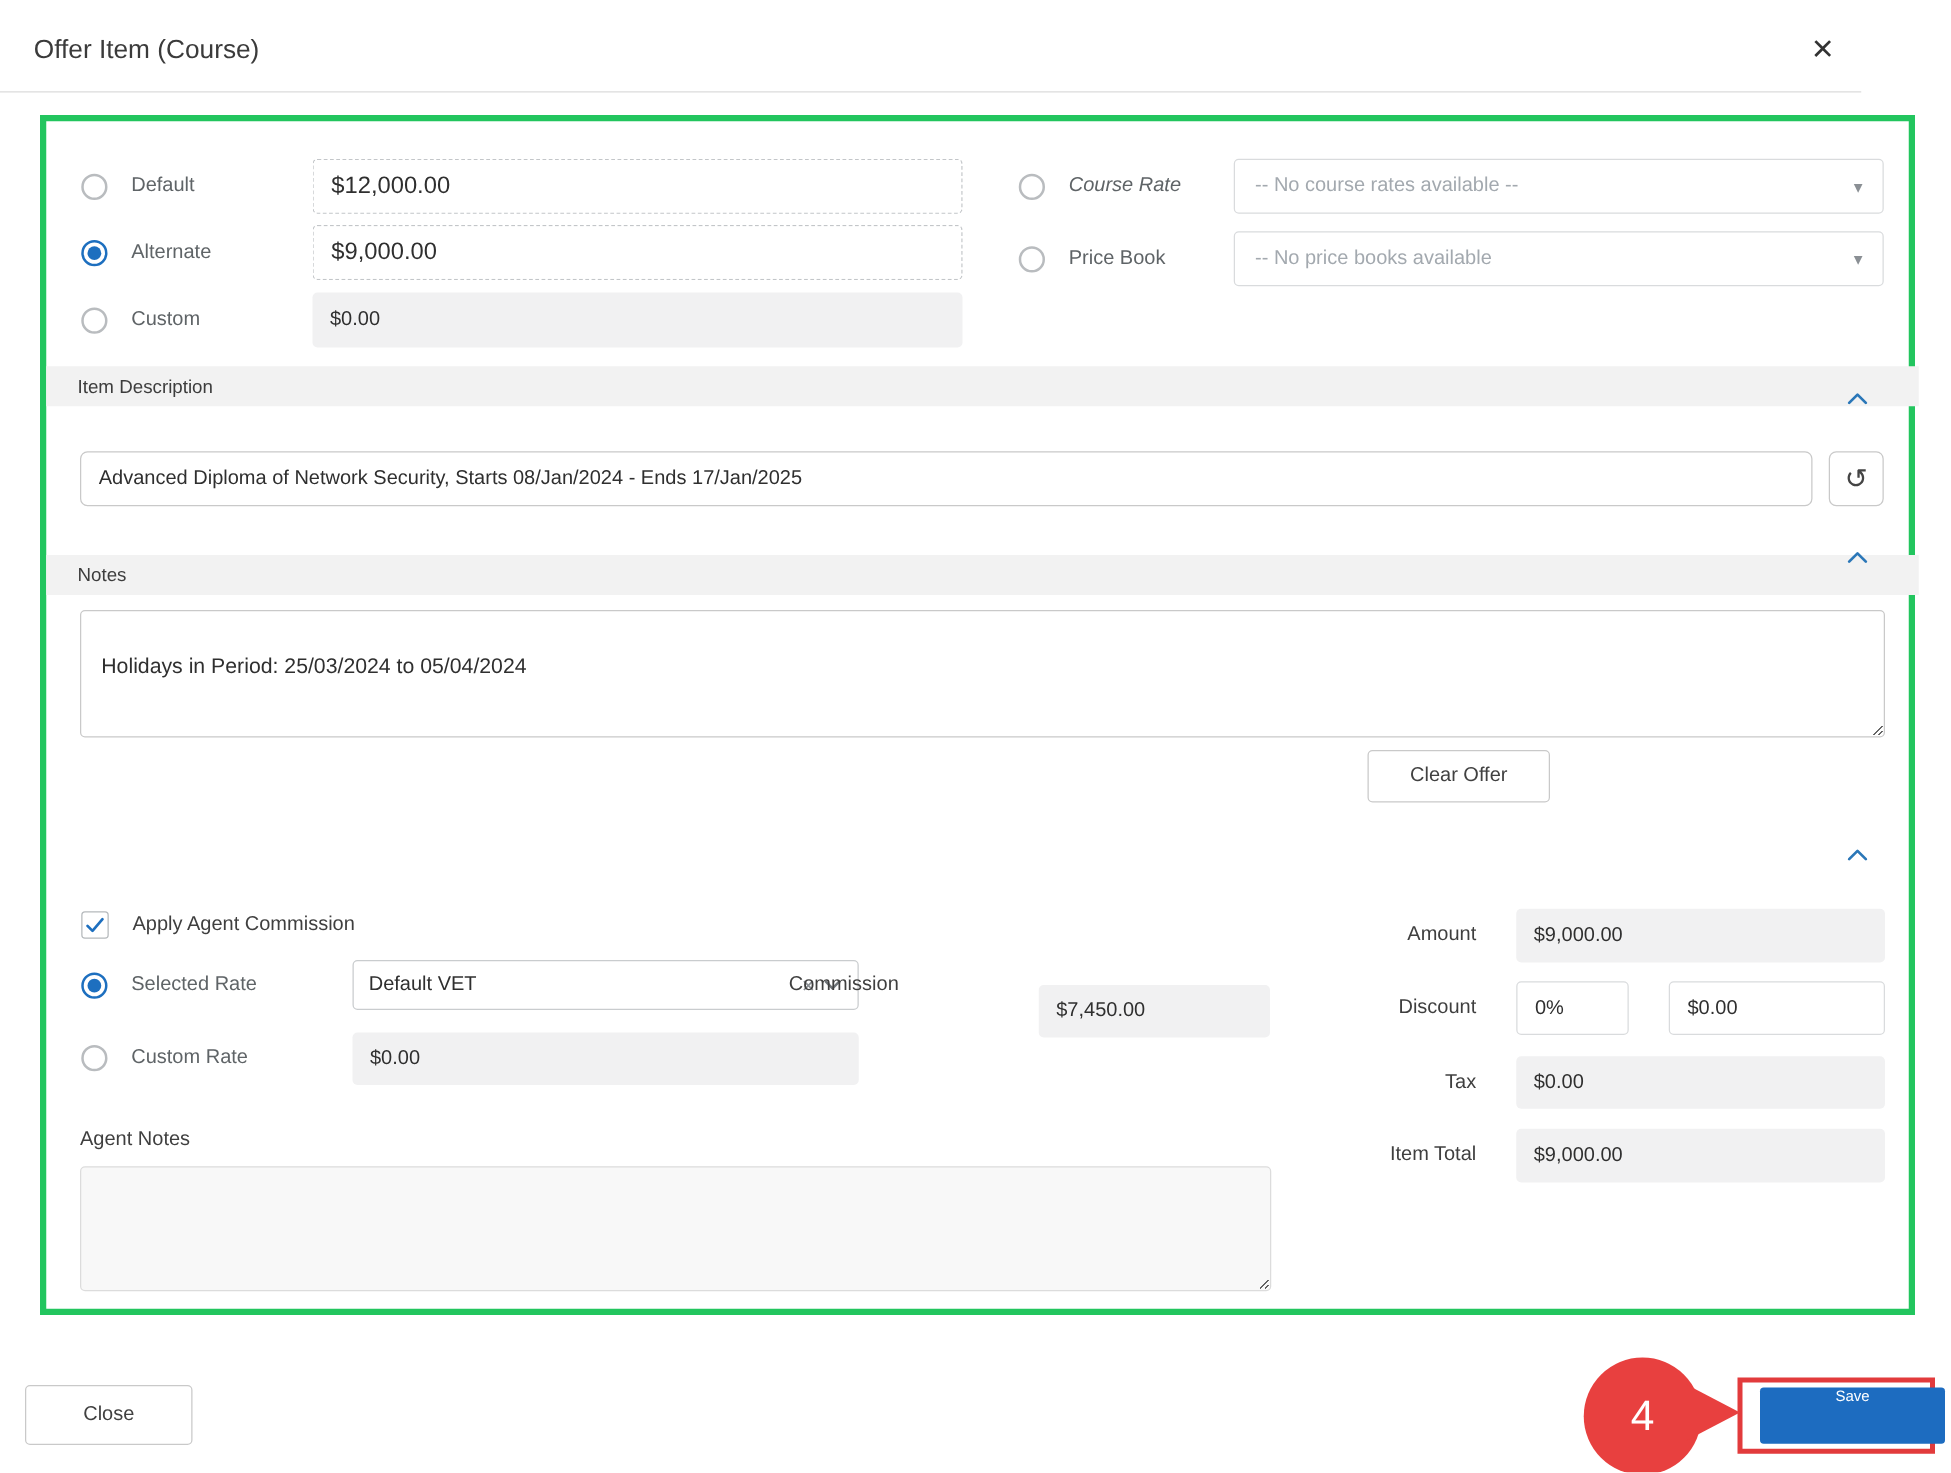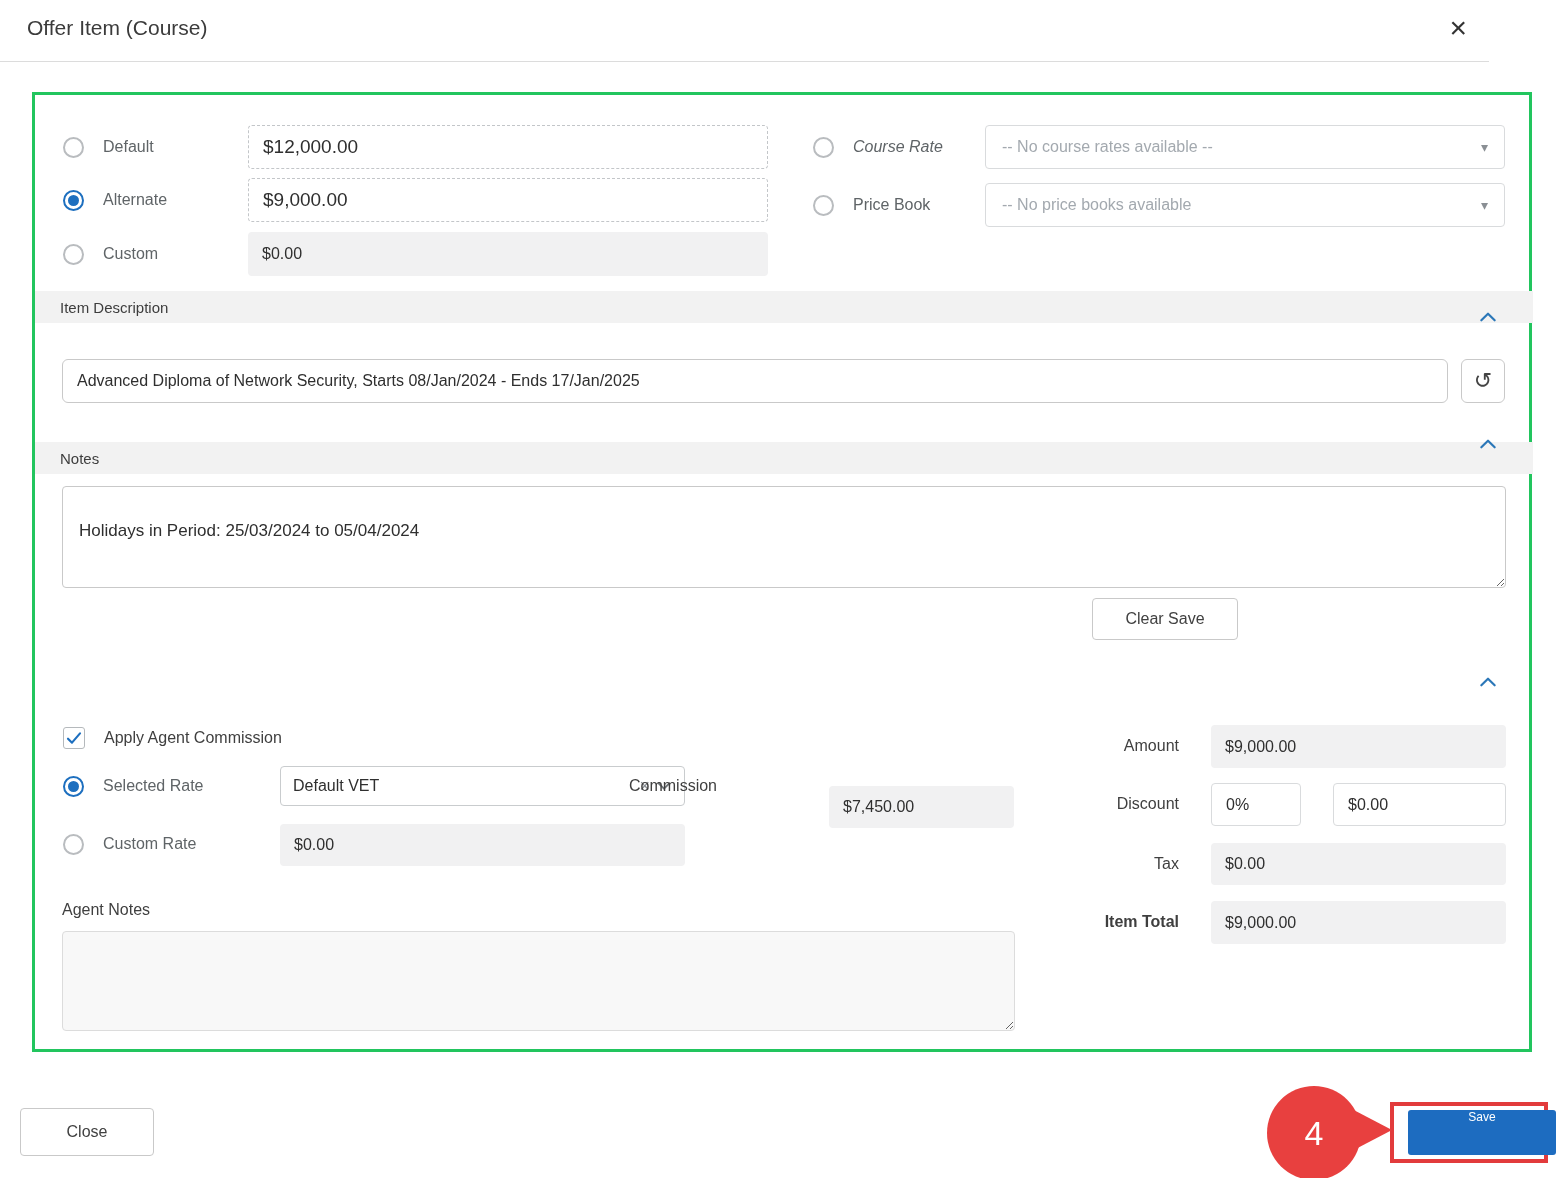--- a/index.html
+++ b/index.html
@@ -12,26 +12,26 @@
     --bar-bg:#f2f2f2;
     --text:#333;
     --label:#5f6467;
     --placeholder:#a3a9af;
   }
   *{box-sizing:border-box;margin:0;padding:0;}
   body{font-family:"Liberation Sans",sans-serif;background:#fff;}
   .stage{position:relative;width:1561px;height:1178px;background:#fff;overflow:hidden;}
 
   
-  .modal-header{position:absolute;left:0;top:0;width:1489px;height:62px;border-bottom:1px solid #dcdcdc;background:#fff;}
+  .modal-header{position:absolute;left:0;top:12px;width:1489px;height:62px;border-bottom:1px solid #dcdcdc;background:#fff;}
   .modal-title{position:absolute;left:27px;top:16px;font-size:21px;color:#3b3b3b;}
   .modal-close{position:absolute;right:22px;top:10px;font-size:30px;color:#333;cursor:pointer;line-height:1.2;}
 
   
-  .panel{position:absolute;left:32px;top:92px;width:1500px;height:960px;border:3px solid #22c55e;background:#fff;}
+  .panel{position:absolute;left:32px;top:92px;width:1500px;height:960px;border:5px solid #22c55e;background:#fff;}
 
   .radio-row{position:absolute;display:flex;align-items:center;height:44px;}
   .radio{width:21px;height:21px;border-radius:50%;border:2px solid #b9bcbf;background:#fff;flex:0 0 auto;position:relative;cursor:pointer;}
   .radio.selected{border-color:var(--accent);}
   .radio.selected::after{content:'';position:absolute;inset:3px;border-radius:50%;background:var(--accent);}
   .radio-label{margin-left:19px;font-size:16px;color:var(--label);}
 
   .dashed-input{position:absolute;width:520px;height:44px;border:1px dashed #c3c6c9;border-radius:4px;background:#fff;font-family:"Liberation Sans",sans-serif;font-size:19px;color:#2f2f2f;padding:0 14px;}
   .gray-input{position:absolute;height:44px;border:none;border-radius:4px;background:var(--gray-fill);font-family:"Liberation Sans",sans-serif;font-size:16px;color:#2f2f2f;padding:0 14px;}
 
@@ -129,21 +129,21 @@
     <div class="sec-bar" style="top:347px;">
       <span>Notes</span>
     </div>
     <svg class="sec-chevron" style="top:339px;" viewBox="0 0 24 24">
       <polyline points="4,16 12,8 20,16" fill="none" stroke="#2b77b8" stroke-width="2.6" stroke-linecap="round" stroke-linejoin="round"></polyline>
     </svg>
 
     <textarea class="notes-area" style="left: 27px; top: 391px; width: 1444px; height: 102px;">Holidays in Period: 25/03/2024 to 05/04/2024</textarea>
 
     <div class="btn" style="left:1057px;top:503px;width:146px;">
-      <span>Clear Save</span>
+      <span>Clear Offer</span>
     </div>
 
     <svg class="sec-chevron" style="top:577px;" viewBox="0 0 24 24">
       <polyline points="4,16 12,8 20,16" fill="none" stroke="#2b77b8" stroke-width="2.6" stroke-linecap="round" stroke-linejoin="round"></polyline>
     </svg>
 
     <div class="radio-row" style="left:28px;top:621px;height:44px;">
       <span class="checkbox">
         <svg width="16" height="16" viewBox="0 0 24 24">
           <polyline points="3,13 9,19 21,5" fill="none" stroke="#1d6fbf" stroke-width="3.2" stroke-linecap="round" stroke-linejoin="round"></polyline>
@@ -179,21 +179,21 @@
     <div class="field-label" style="left:984px;top:641px;">Amount</div>
     <div class="ro-field" style="left:1176px;top:630px;width:295px;height:43px;line-height:43px;">$9,000.00</div>
 
     <div class="field-label" style="left:984px;top:699px;">Discount</div>
     <input class="ed-field" style="left: 1176px; top: 688px; width: 90px; height: 43px;" value="0%">
     <input class="ed-field" style="left: 1298px; top: 688px; width: 173px; height: 43px;" value="$0.00">
 
     <div class="field-label" style="left:984px;top:759px;">Tax</div>
     <div class="ro-field" style="left:1176px;top:748px;width:295px;height:42px;line-height:42px;">$0.00</div>
 
-    <div class="field-label" style="left:984px;top:817px;font-weight:bold;">Item Total</div>
+    <div class="field-label" style="left:984px;top:817px;">Item Total</div>
     <div class="ro-field" style="left:1176px;top:806px;width:295px;height:43px;line-height:43px;">$9,000.00</div>
 
   </div>
 
   <div class="btn close-btn">
     <span>Close</span>
   </div>
 
   <div class="save-wrap"></div>
   <button class="save-btn">

